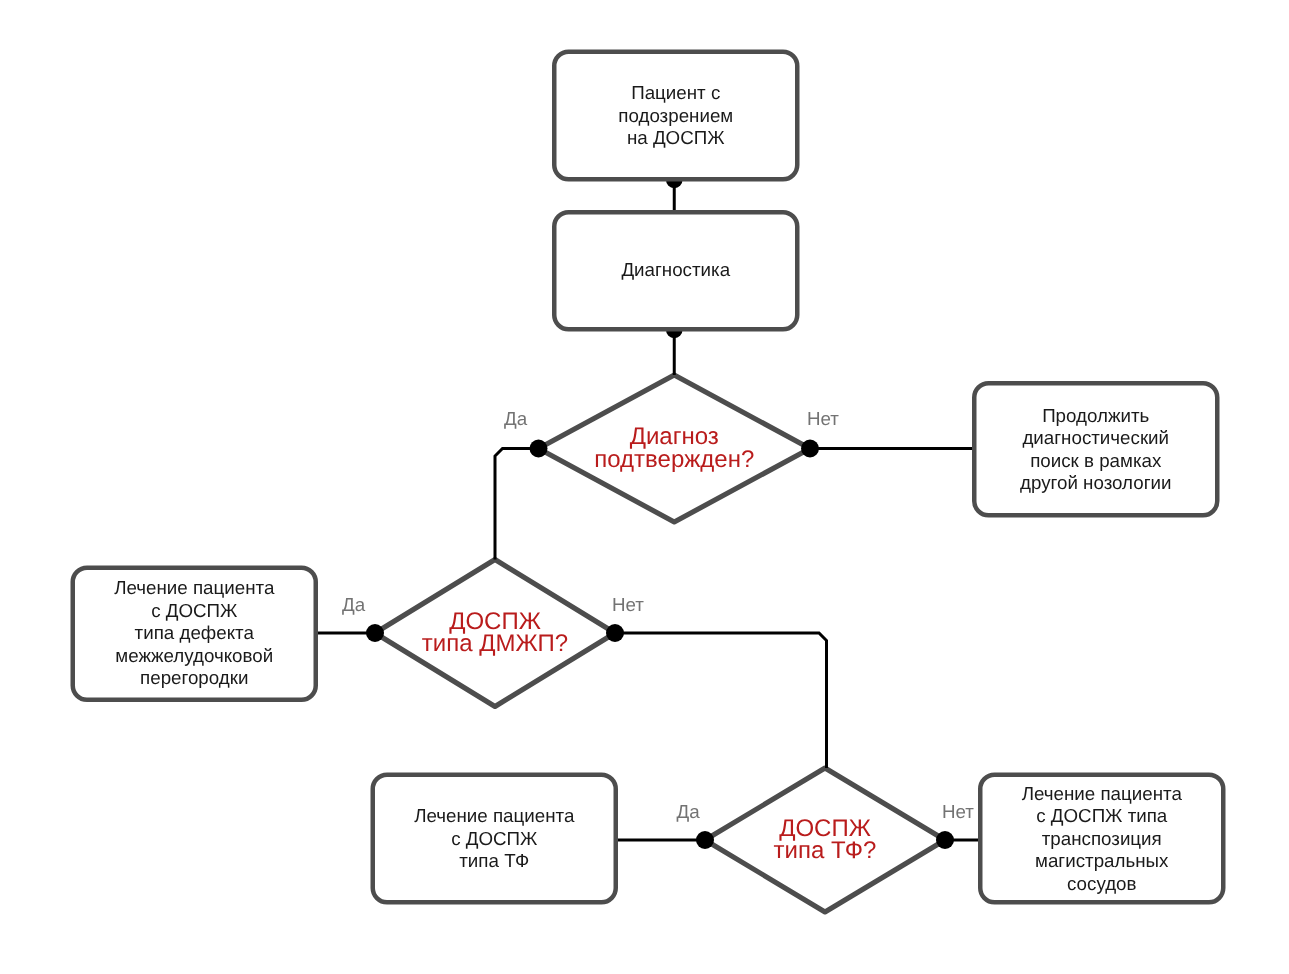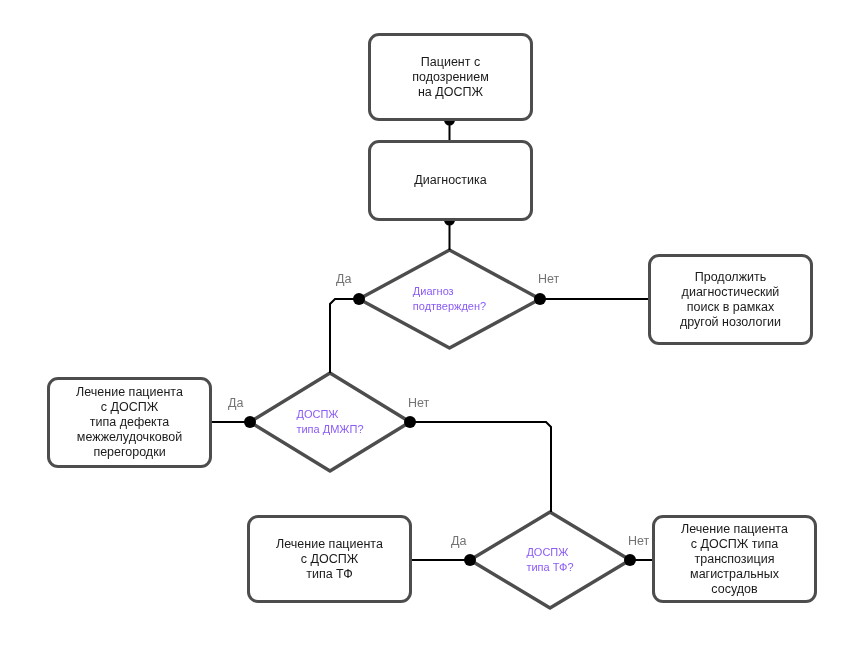--- a/index.html
+++ b/index.html
@@ -48,22 +48,23 @@
   }
   .decision-label {
     position: absolute;
     left: 0;
     top: 0;
     width: 100%;
     height: 100%;
     display: flex;
     align-items: center;
     justify-content: center;
-    color: #8b5cf6;
-    font-size: 11px;
+    text-align: center;
+    color: #b91c1c;
+    font-size: 16px;
     line-height: 15px;
     white-space: pre-line;
     pointer-events: none;
   }
   .edge-label {
     position: absolute;
     font-size: 12.5px;
     line-height: 14px;
     color: #737373;
     white-space: nowrap;

